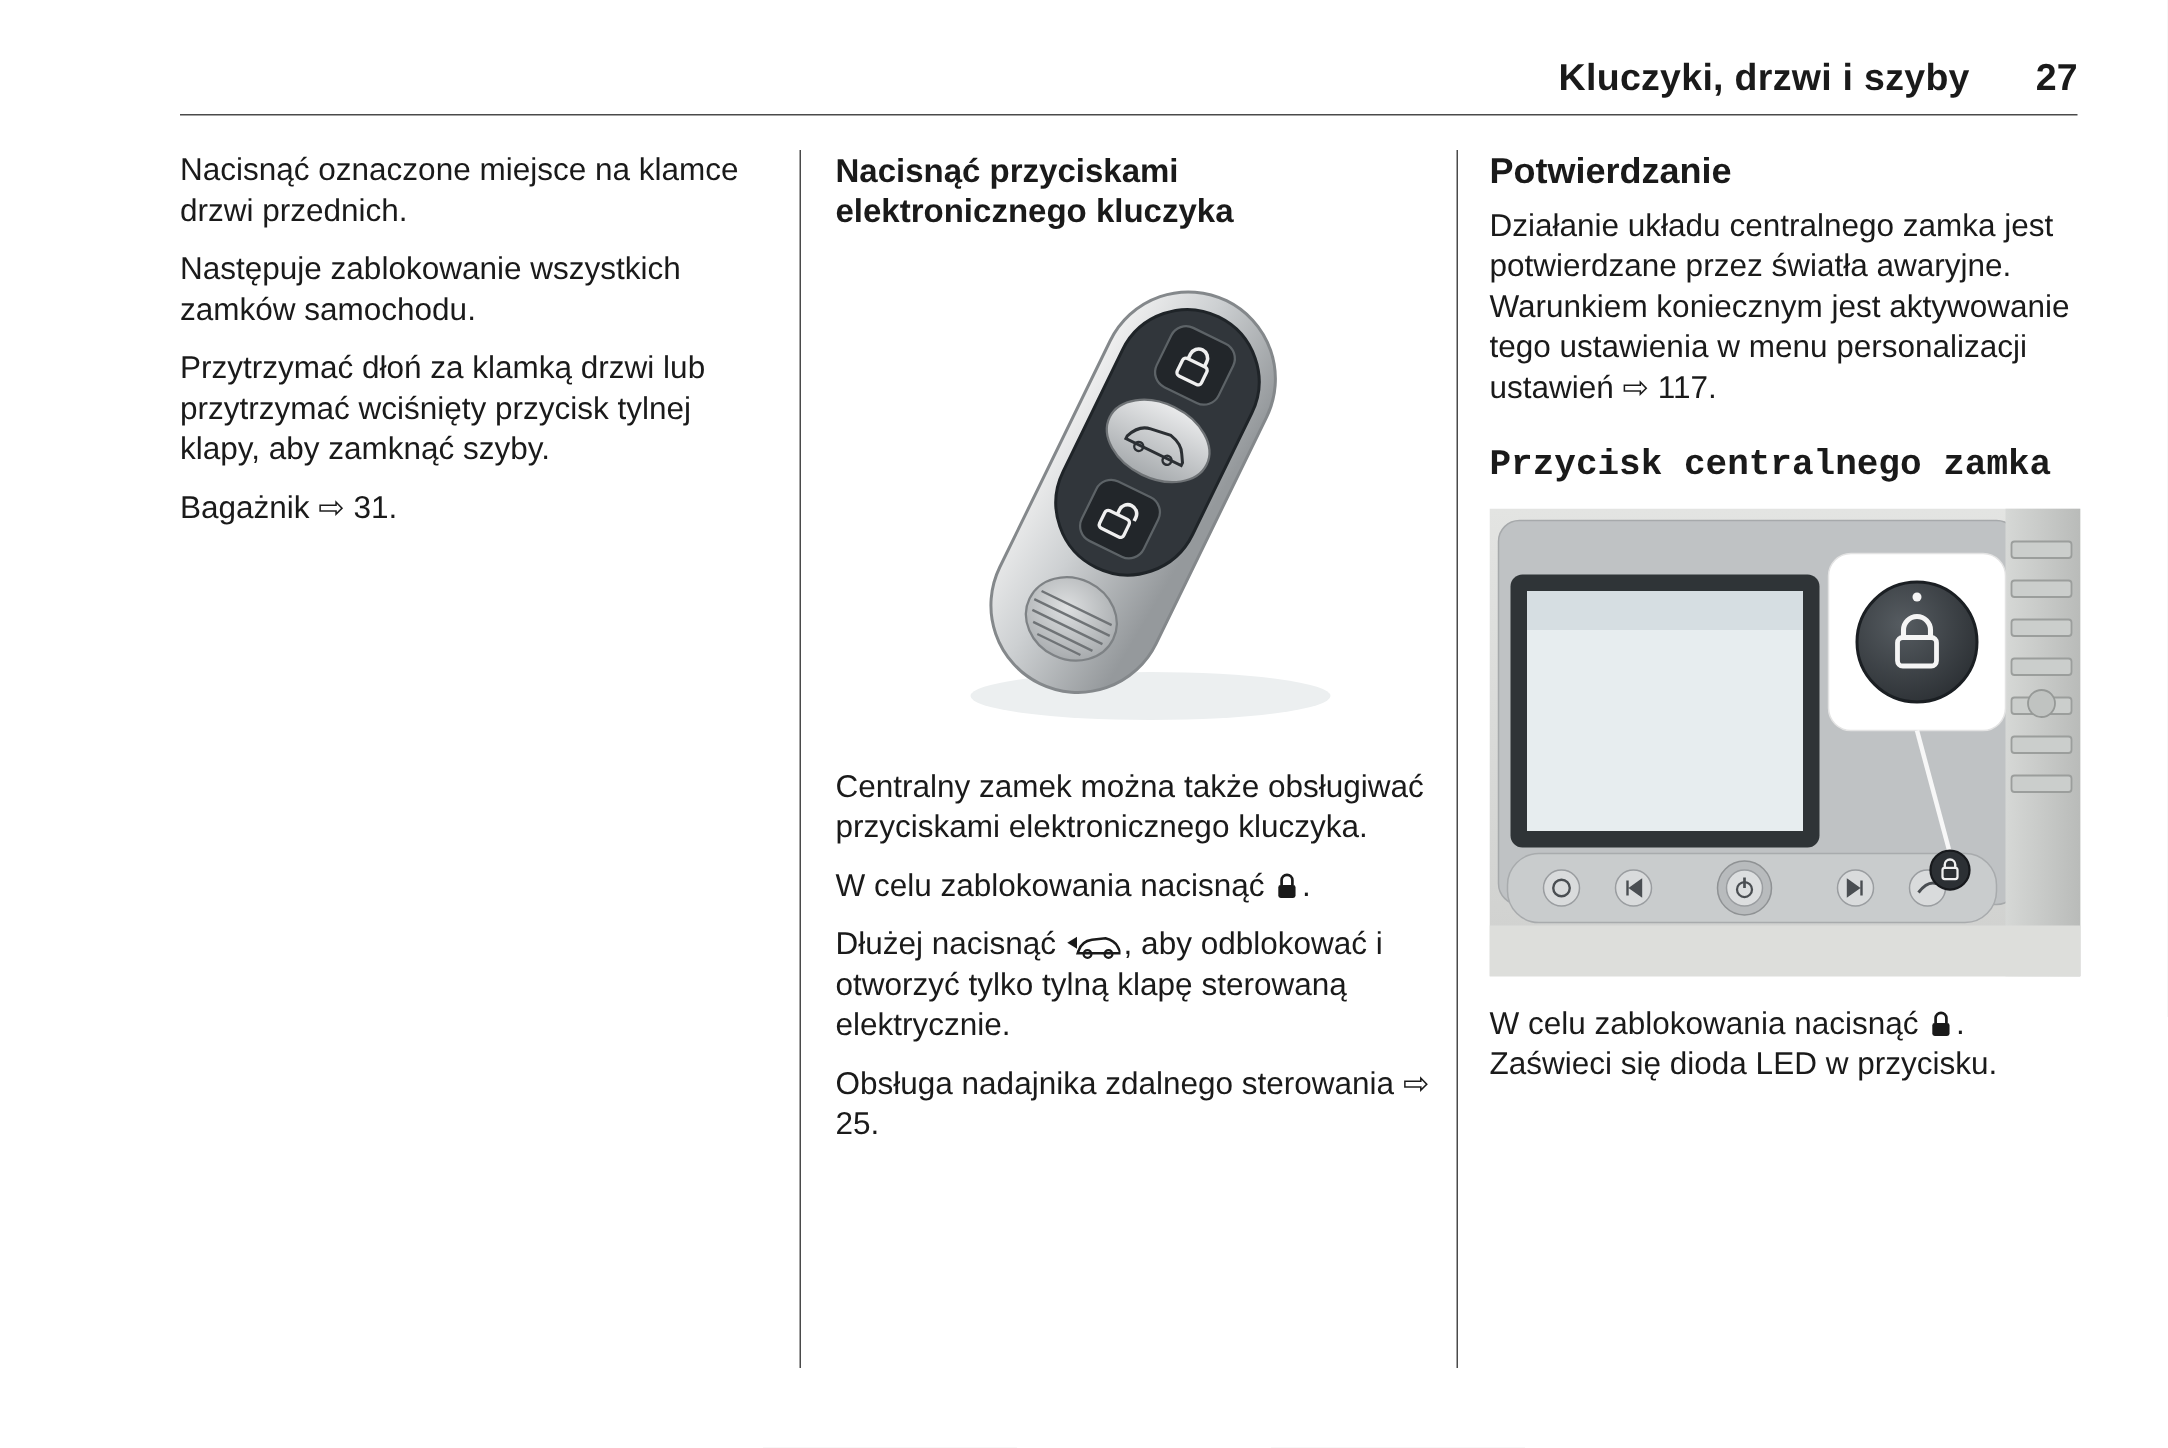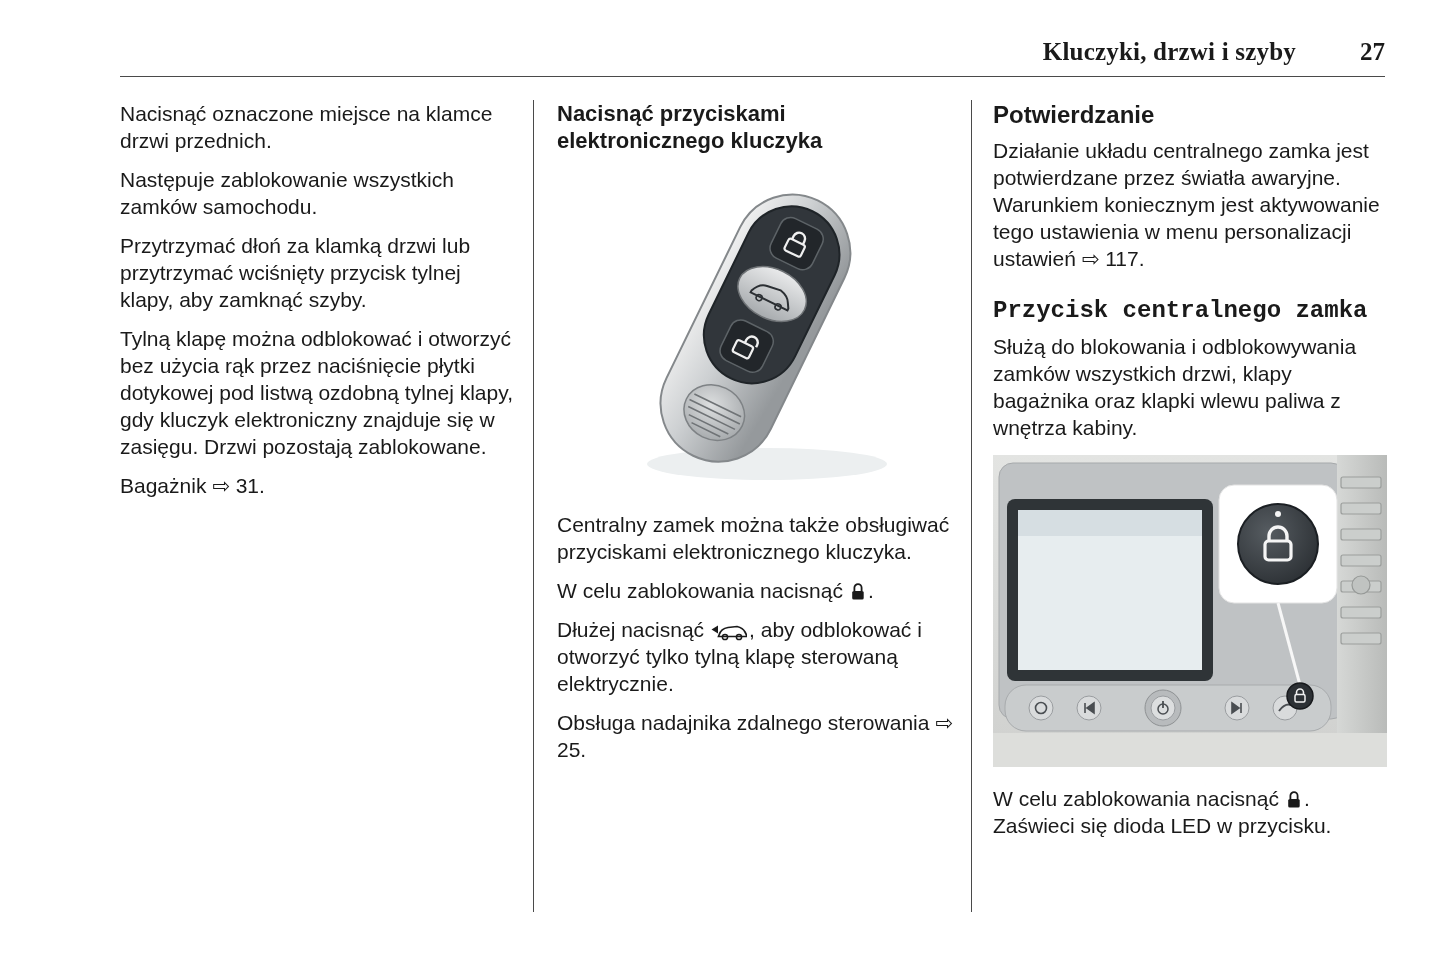--- a/index.html
+++ b/index.html
@@ -9,21 +9,21 @@
     width: 1445px; height: 965px;
     background: #ffffff;
     font-family: "Liberation Sans", "DejaVu Sans", sans-serif;
     color: #1a1a1a;
     overflow: hidden;
     margin: 0 auto;
   }
   
   .header {
     position: absolute; left: 120px; top: 38px; width: 1265px;
-    display: flex; justify-content: flex-end; align-items: baseline; gap: 64px; font-family: Liberation Serif, serif;
+    display: flex; justify-content: flex-end; align-items: baseline; gap: 44px;
   }
   .header .title { font-size: 25px; font-weight: bold; letter-spacing: 0.2px; }
   .header .pageno { font-size: 25px; font-weight: bold; }
   .header-rule {
     position: absolute; left: 120px; top: 76px; width: 1265px; height: 1px;
     background: #4a4a4a;
   }
   
   .vdiv { position: absolute; top: 100px; height: 812px; width: 1px; background: #4a4a4a; }
   .vdiv.d1 { left: 533px; }
@@ -65,21 +65,20 @@
   </div>
   <div class="header-rule"></div>
 
   <div class="vdiv d1"></div>
   <div class="vdiv d2"></div>
 
   <div class="col col1">
     <p>Nacisnąć oznaczone miejsce na klamce drzwi przednich.</p>
     <p>Następuje zablokowanie wszystkich zamków samochodu.</p>
     <p>Przytrzymać dłoń za klamką drzwi lub przytrzymać wciśnięty przycisk tylnej klapy, aby zamknąć szyby.</p>
-    <p>Tylną klapę można odblokować i otworzyć bez użycia rąk przez naciśnięcie płytki dotykowej pod listwą ozdobną tylnej klapy, gdy kluczyk elektroniczny znajduje się w zasięgu. Drzwi pozostają zablokowane.</p>
     <p>Bagażnik ⇨ 31.</p>
   </div>
 
   <div class="col col2">
     <div class="colheading">Nacisnąć przyciskami elektronicznego kluczyka</div>
 
     <figure class="figure-keyfob">
       <svg width="396" height="335" viewBox="0 0 396 335">
         <defs>
           <linearGradient id="fobBody" x1="0" y1="0" x2="1" y2="0.2">
@@ -147,21 +146,20 @@
           </svg></span><span>, aby odblokować i otworzyć tylko tylną klapę sterowaną elektrycznie.</span></p>
 
     <p>Obsługa nadajnika zdalnego sterowania ⇨ 25.</p>
   </div>
 
   <div class="col col3">
     <div class="sectionheading">Potwierdzanie</div>
     <p>Działanie układu centralnego zamka jest potwierdzane przez światła awaryjne. Warunkiem koniecznym jest aktywowanie tego ustawienia w menu personalizacji ustawień ⇨ 117.</p>
 
     <div class="sectionheading spaced">Przycisk centralnego zamka</div>
-    <p>Służą do blokowania i odblokowywania zamków wszystkich drzwi, klapy bagażnika oraz klapki wlewu paliwa z wnętrza kabiny.</p>
 
     <figure class="figure-dash">
       <svg width="394" height="312" viewBox="0 0 394 312">
         <defs>
           <linearGradient id="photoBg" x1="0" y1="0" x2="0" y2="1">
             <stop offset="0" stop-color="#e3e4e2"></stop>
             <stop offset="1" stop-color="#cfd0ce"></stop>
           </linearGradient>
           <radialGradient id="lockBtn" cx="0.38" cy="0.35" r="0.85">
             <stop offset="0" stop-color="#565c61"></stop>

